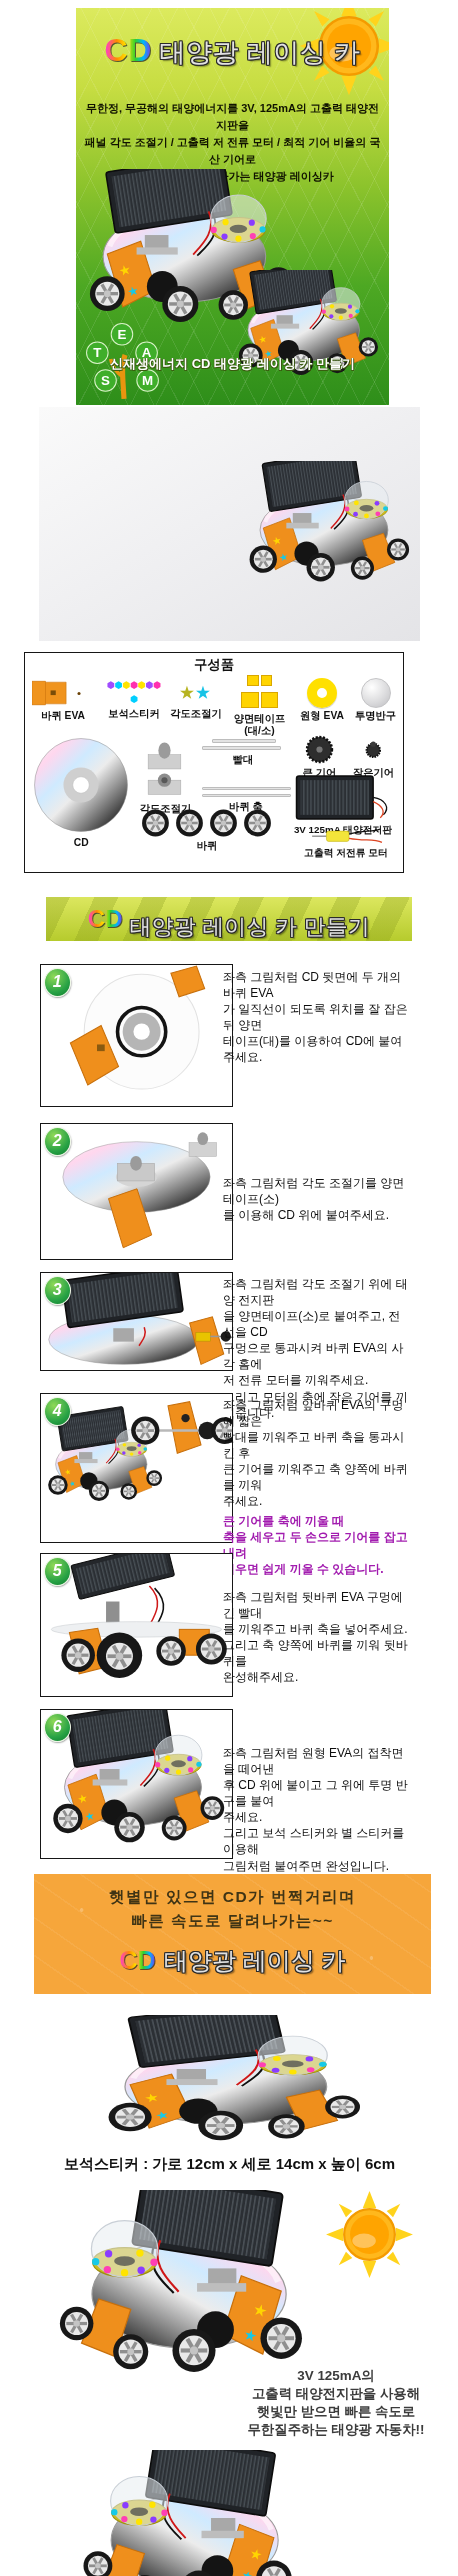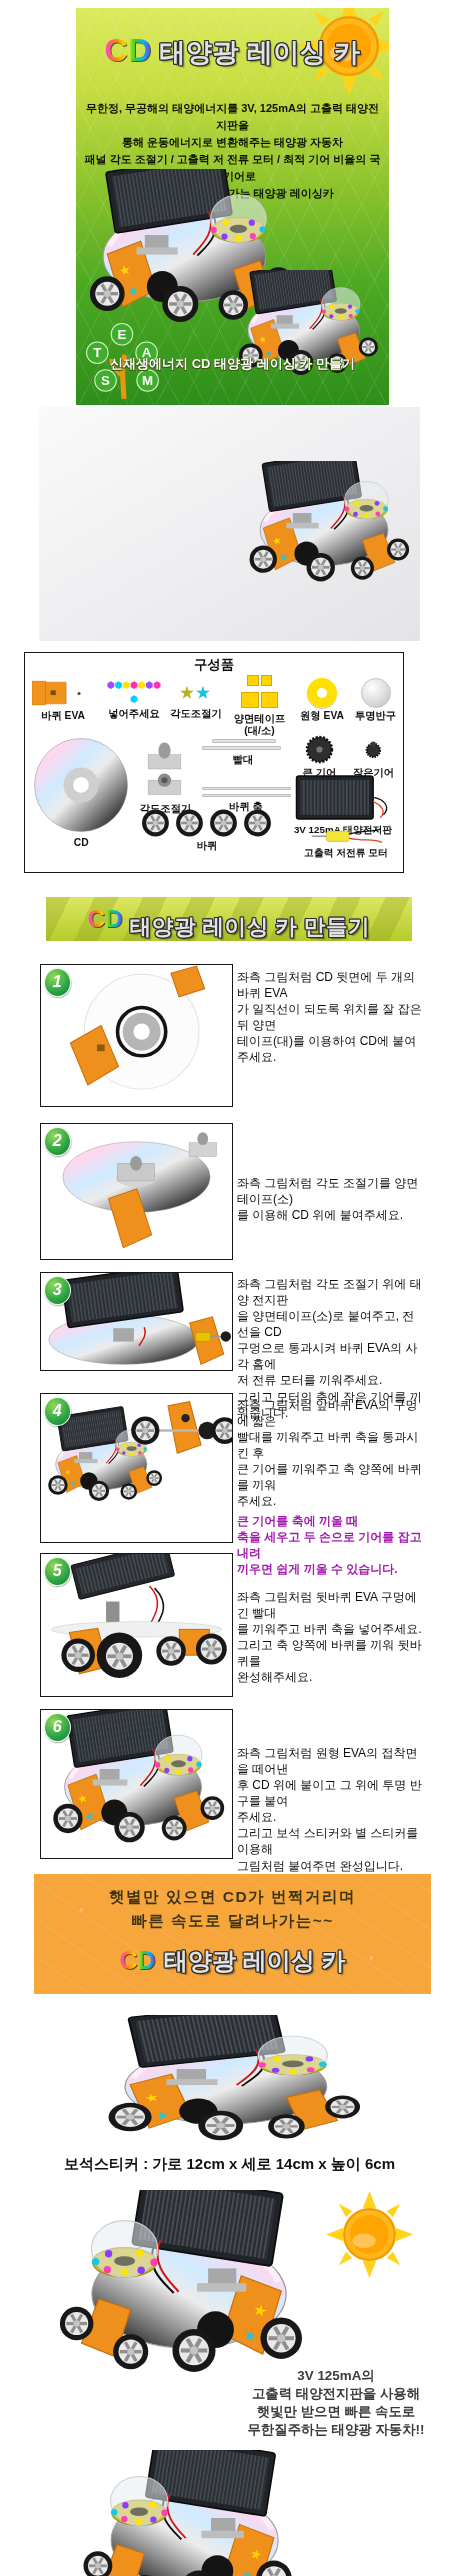--- a/index.html
+++ b/index.html
@@ -6,21 +6,21 @@
   .page{position:relative;width:459px;height:3393px;background:#ffffff;overflow:hidden;
         font-family:"Liberation Sans",sans-serif;color:#111;}
   .abs{position:absolute;}
   .pre{white-space:pre-line;}
 
   
   .cd-logo{font-weight:900;
     background:linear-gradient(90deg,#ff3bd4 0%,#ff8a00 25%,#ffe500 45%,#2ed02e 65%,#00b4ff 82%,#8a2be2 100%);
     -webkit-background-clip:text;background-clip:text;color:transparent;
     filter:drop-shadow(1px 1px 0 rgba(40,40,40,.75));}
-  .metal{color:#e2e2e2;font-weight:700;
+  .metal{color:#e2e2e2;font-weight:400;
     text-shadow:1px 0 0 #2b2b2b,-1px 0 0 #2b2b2b,0 1px 0 #2b2b2b,0 -1px 0 #2b2b2b,
       1px 1px 0 #2b2b2b,-1px -1px 0 #2b2b2b,1px -1px 0 #2b2b2b,-1px 1px 0 #2b2b2b,2.1px 2.1px 1.5px rgba(0,0,0,.45);margin-top:15px;}
 
   
   .poster{left:76px;top:7.7px;width:313px;height:397px;overflow:hidden;
     background-image:
       repeating-linear-gradient(63deg,rgba(255,255,255,.10) 0 1px,transparent 1px 23px),
       repeating-linear-gradient(-63deg,rgba(255,255,255,.10) 0 1px,transparent 1px 23px),
       linear-gradient(180deg,#dcea5e 0%,#c7dd42 20%,#8cc32c 45%,#4da823 70%,#2e8e1a 100%);}
   .poster-title{left:0;top:24px;width:100%;text-align:center;font-size:26px;letter-spacing:0.5px;}
@@ -48,21 +48,21 @@
 
   
   .build-banner{left:46px;top:897px;width:366px;height:44px;display:flex;align-items:center;justify-content:center;
     background-image:repeating-linear-gradient(115deg,rgba(130,150,25,.28) 0 21.6px,transparent 21.6px 44px),
       linear-gradient(180deg,#dce75f,#b6cb2d);}
   .build-banner .cd-logo{font-size:24px;margin-right:7.2px;}
   .build-banner .metal{font-size:21.6px;letter-spacing:0.5px;}
 
   
   .step-img{left:40px;width:193px;background:#fff;border:1.5px solid #161616;box-sizing:border-box;}
-  .step-text{left:237px;width:188px;font-size:12px;font-weight:500;line-height:1.34;color:#0d0d0d;}
+  .step-text{left:223px;width:188px;font-size:12px;font-weight:500;line-height:1.34;color:#0d0d0d;}
   .step-tip{margin-top:3.1px;color:#a21caf;font-weight:bold;}
   .badge{position:absolute;top:2.6px;left:2.6px;width:27px;height:29px;border-radius:50%;
     background:radial-gradient(circle at 35% 28%,#8fd957,#28a245 62%,#0d7a2c);
     border:1.5px solid #eef7e6;box-sizing:border-box;display:flex;align-items:center;justify-content:center;
     color:#fff;font-size:16px;font-weight:bold;font-style:italic;box-shadow:0.5px 1px 1.5px rgba(0,0,0,.35);}
   .badge::before{content:"";position:absolute;left:-2.1px;top:-2.1px;border:5.2px solid transparent;border-left-color:#fff;border-top-color:#fff;border-radius:1.5px;}
 
   
   .orange-banner{left:34px;top:1874px;width:397px;height:120px;background:#f6a63b;
     background-image:radial-gradient(circle at 12% 30%,rgba(255,255,255,.25) 0 1.5px,transparent 2.1px),
@@ -166,21 +166,20 @@
   <div class="abs poster">
     <svg class="abs" style="right:-14.4px;top:-15.5px" width="108" height="108" viewBox="-105 -105 210 210">
       <use href="#sunSym"></use>
     </svg>
     <div class="abs poster-title">
       <span class="cd-logo">CD</span>
       <span class="metal">태양광 레이싱 카</span>
     </div>
     <div class="abs poster-sub">
       <div>무한정, 무공해의 태양에너지를 3V, 125mA의 고출력 태양전지판을</div>
-      <div>통해 운동에너지로 변환해주는 태양광 자동차</div>
       <div>패널 각도 조절기 / 고출력 저 전류 모터 / 최적 기어 비율의 국산 기어로</div>
       <div>빠른 속도로 달려 나가는 태양광 레이싱카</div>
     </div>
     <svg class="abs" style="left:3.1px;top:161px" width="216" height="165" viewBox="0 0 420 320">
       <use href="#carSym"></use>
     </svg>
     <svg class="abs" style="left:155px;top:262px" width="149" height="113" viewBox="0 0 420 320">
       <use href="#carSym"></use>
     </svg>
     <svg class="abs" style="left:9.3px;top:315px" width="77" height="77" viewBox="0 0 150 150">
@@ -227,21 +226,21 @@
       <div class="ic hexdot" style="height:27px;flex-wrap:wrap;width:54px">
         <span style="color:#a04cff">⬢</span>
           <span style="color:#00cfff">⬢</span>
           <span style="color:#ffe400">⬢</span>
           <span style="color:#ff2fb0">⬢</span>
         <span style="color:#ffe400">⬢</span>
           <span style="color:#a04cff">⬢</span>
           <span style="color:#ff2fb0">⬢</span>
           <span style="color:#00cfff">⬢</span>
       </div>
-      <span class="pre">넣어주세요</span>
+      <span class="pre">보석스티커</span>
     </div>
 
     <div class="comp-item" style="left:144px;top:26px;width:54px">
       <div class="ic stars" style="height:27px">
         <span style="color:#b7b421">★</span>
           <span style="color:#17c3e6">★</span>
       </div>
       <span class="pre">각도조절기</span>
     </div>
 

